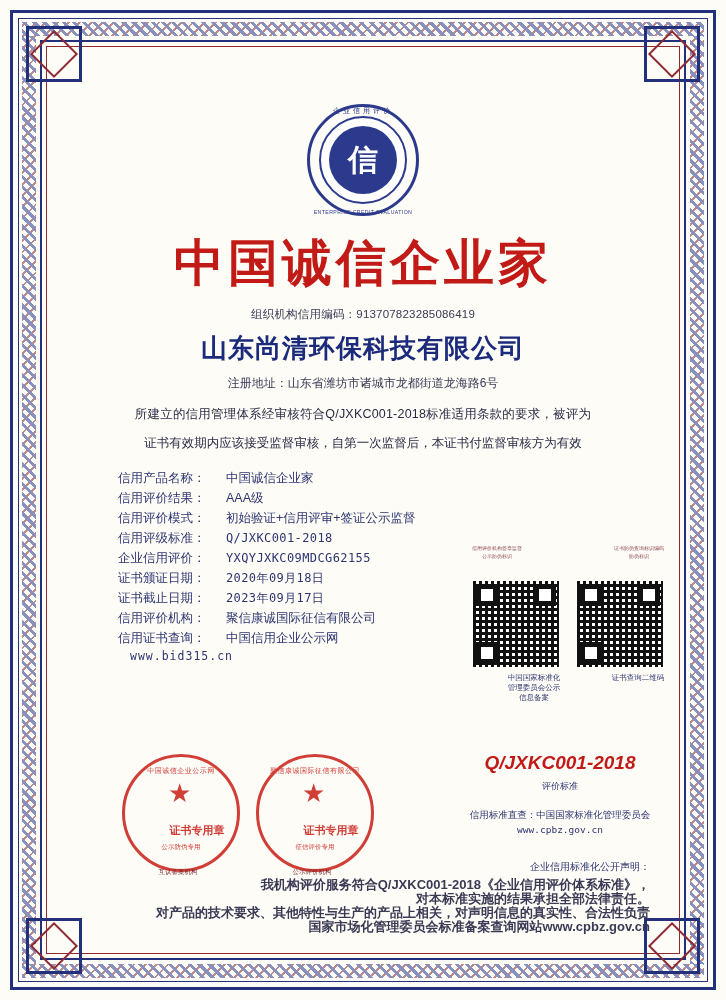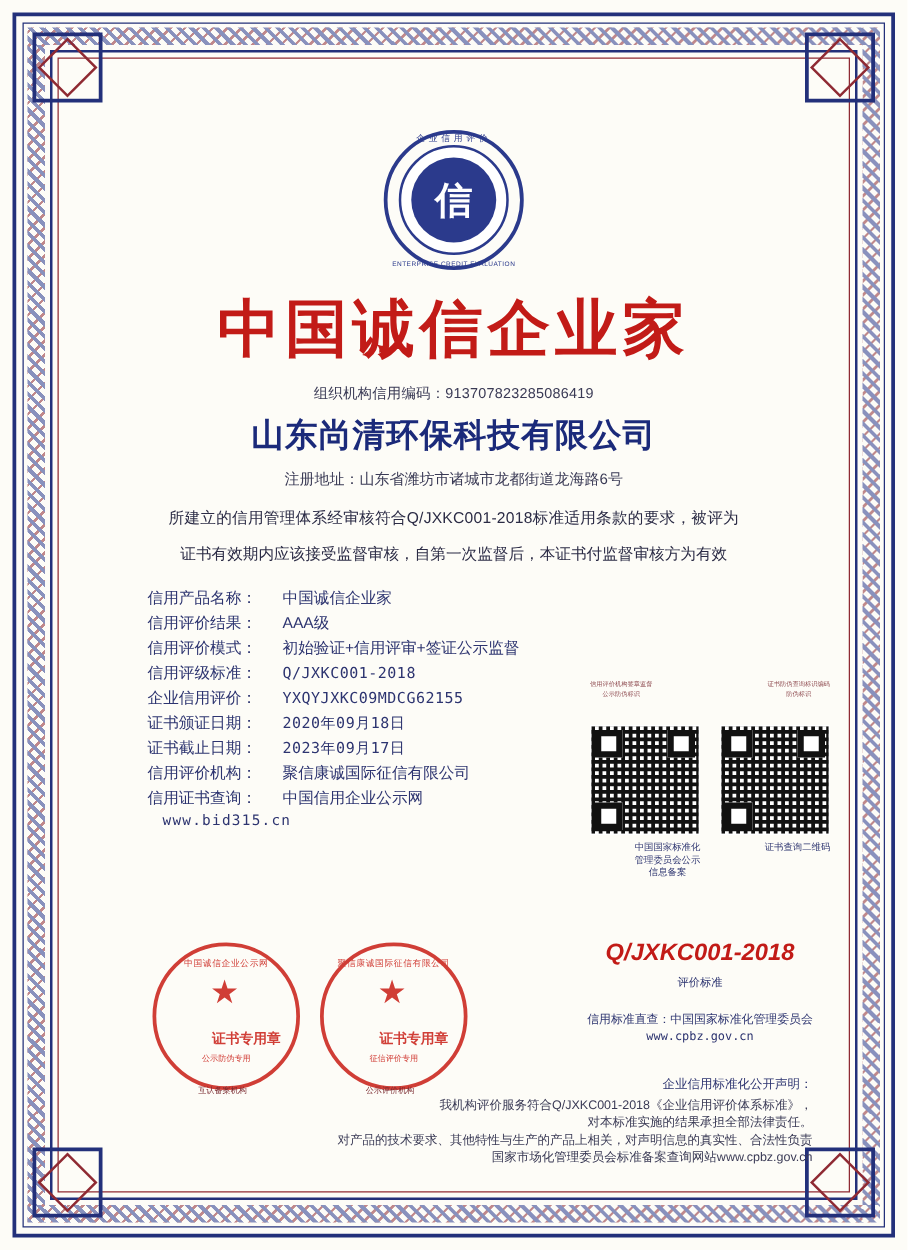--- a/index.html
+++ b/index.html
@@ -419,23 +419,24 @@
     bottom: 14px;
     text-align: right;
     color: #3a3a55;
   }
   .footer-title {
     font-size: 10px;
     color: #2d3470;
     margin-bottom: 4px;
   }
   .footer-line {
-    font-size: 10px;
+    font-size: 13px;
     line-height: 14px;
     color: #3a3a55;
+    font-weight: bold;
   }
 </style>
 </head>
 <body>
 
 <div class="certificate">
 
   <div class="border-outer"></div>
   <div class="border-pattern"></div>
   <div class="border-pattern-inner-mask"></div>

